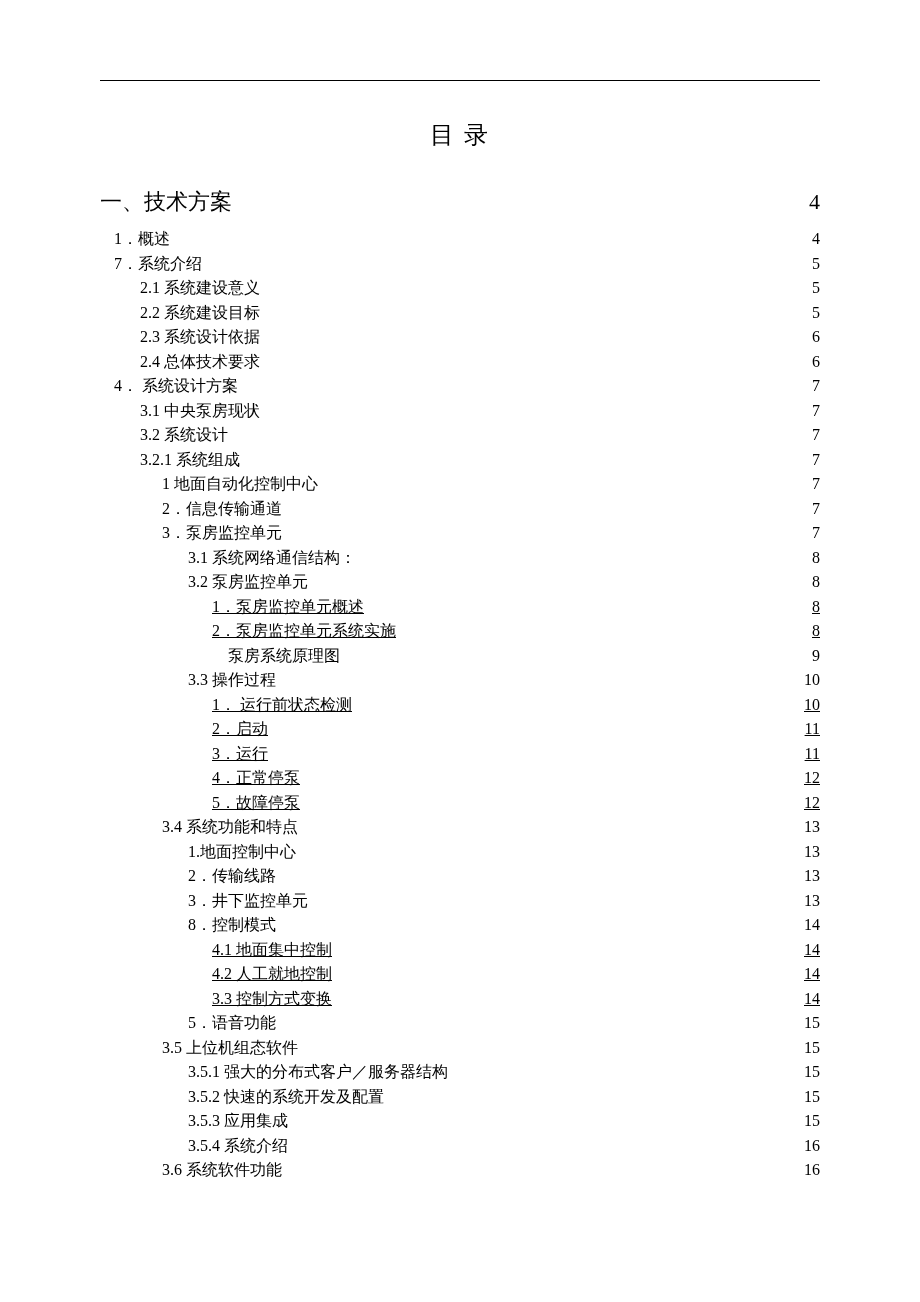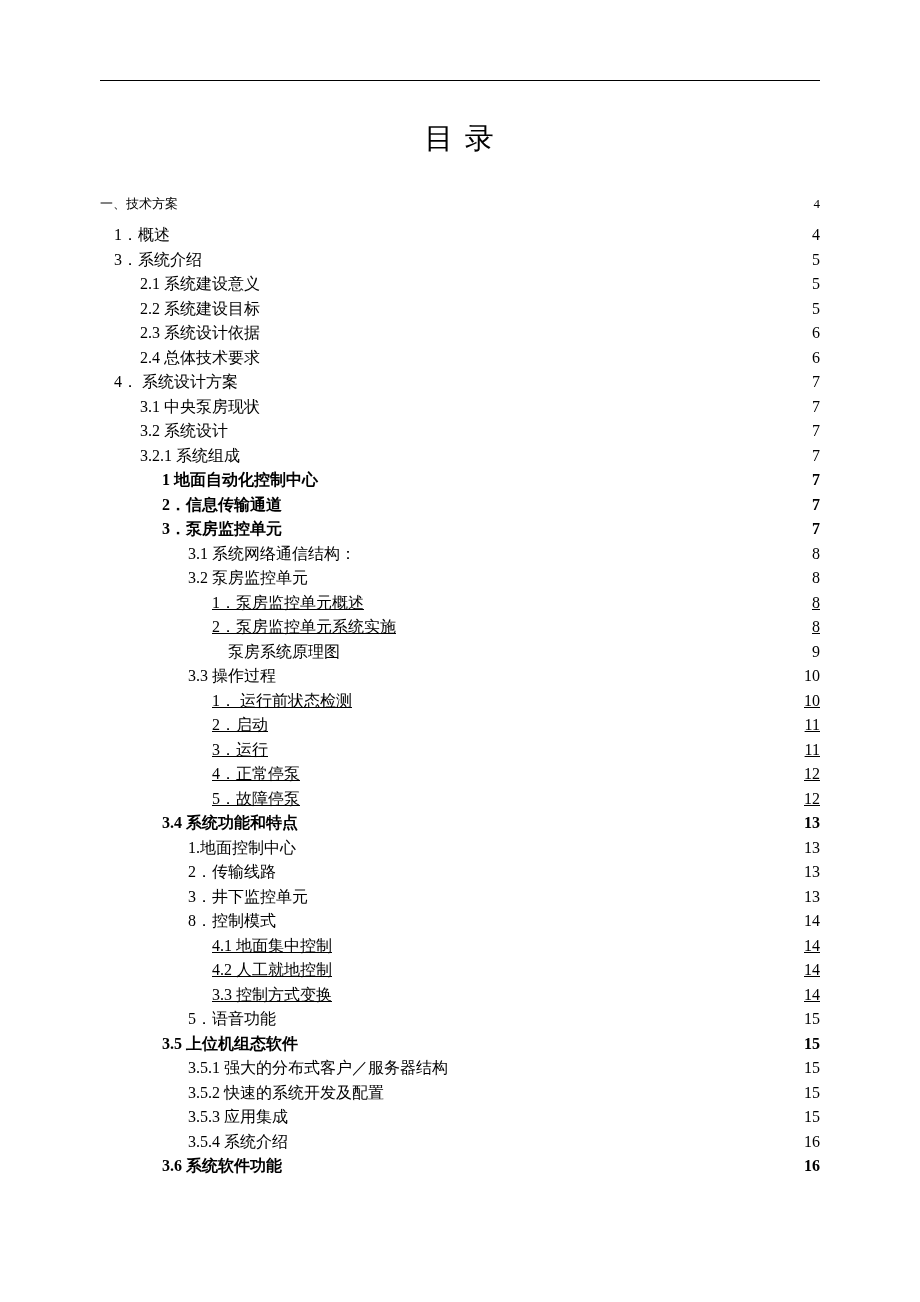--- a/index.html
+++ b/index.html
@@ -12,29 +12,29 @@
     }
     .page {
       padding: 80px 100px 60px 100px;
     }
     .header-line {
       border-top: 1px solid #000;
       margin-bottom: 38px;
     }
     .title {
       text-align: center;
-      font-size: 29px;
+      font-size: 24px;
       font-weight: normal;
       margin-bottom: 36px;
       letter-spacing: 2px;
     }
     .toc-h1 {
       display: flex;
       align-items: baseline;
-      font-size: 13px;
+      font-size: 22px;
       margin-bottom: 14px;
     }
     .toc-row {
       display: flex;
       align-items: center;
       font-size: 16px;
       line-height: 1;
       margin-bottom: 8.5px;
       white-space: nowrap;
     }
@@ -51,21 +51,21 @@
       left: 0;
       bottom: 1px;
       letter-spacing: 2px;
       font-size: 11px;
       color: #000;
     }
     .toc-page { flex: 0 0 auto; }
     .ind-0 { padding-left: 0; }
     .ind-1 { padding-left: 14px; }
     .ind-2 { padding-left: 40px; }
-    .ind-3 { padding-left: 62px; font-weight: bold; }
+    .ind-3 { padding-left: 62px; }
     .ind-4 { padding-left: 88px; margin-top: 6px; }
     .ind-5 { padding-left: 112px; text-decoration: underline; }
     .ind-6 { padding-left: 128px; gap: 6px; }
   </style>
 </head>
 <body>
 
 <div class="page">
   <div class="header-line"></div>
   <h1 class="title">目 录</h1>
@@ -74,21 +74,21 @@
         <span class="toc-label">一、技术方案</span>
         <span class="leader"></span>
         <span class="toc-page">4</span>
       </div>
       <div class="toc-row ind-1">
         <span class="toc-label">1．概述</span>
         <span class="leader"></span>
         <span class="toc-page">4</span>
       </div>
       <div class="toc-row ind-1">
-        <span class="toc-label">3．系统介绍</span>
+        <span class="toc-label">7．系统介绍</span>
         <span class="leader"></span>
         <span class="toc-page">5</span>
       </div>
       <div class="toc-row ind-2">
         <span class="toc-label">2.1 系统建设意义</span>
         <span class="leader"></span>
         <span class="toc-page">5</span>
       </div>
       <div class="toc-row ind-2">
         <span class="toc-label">2.2 系统建设目标</span>

